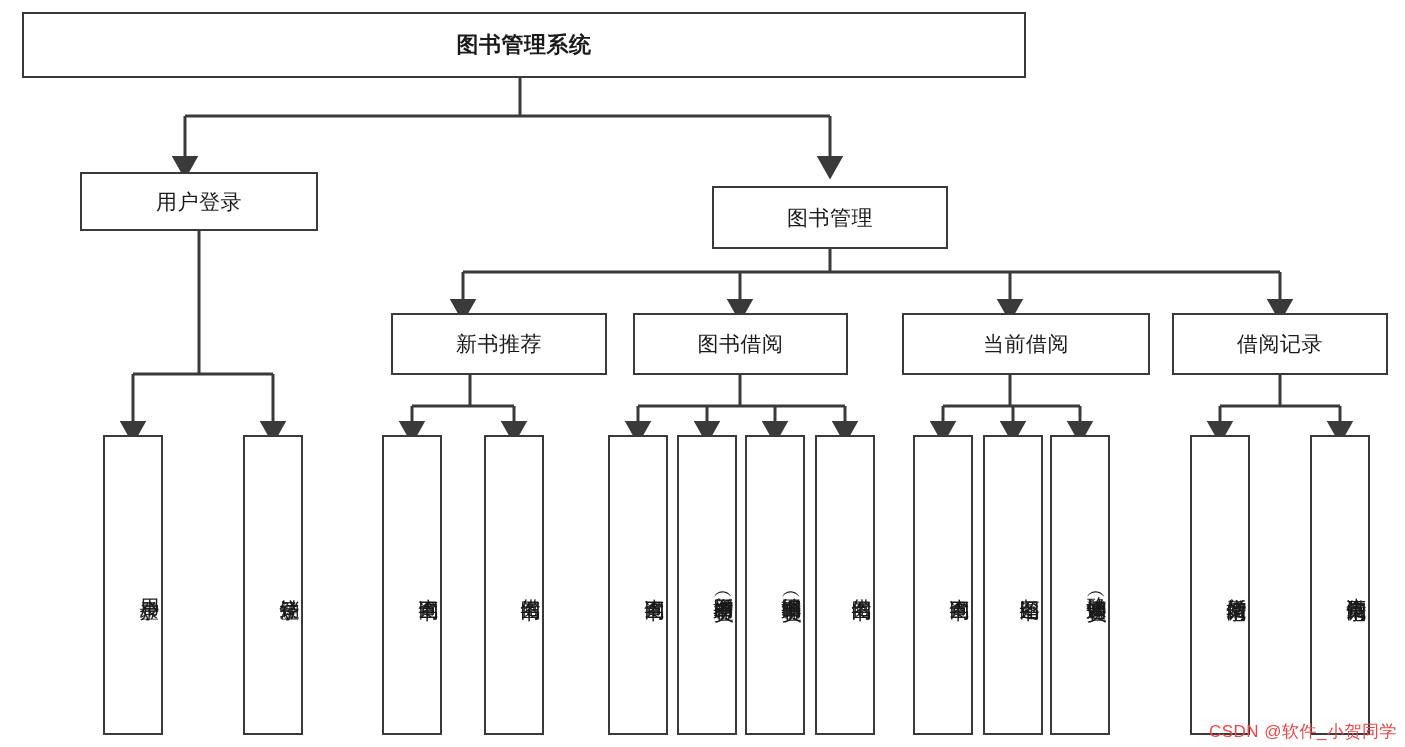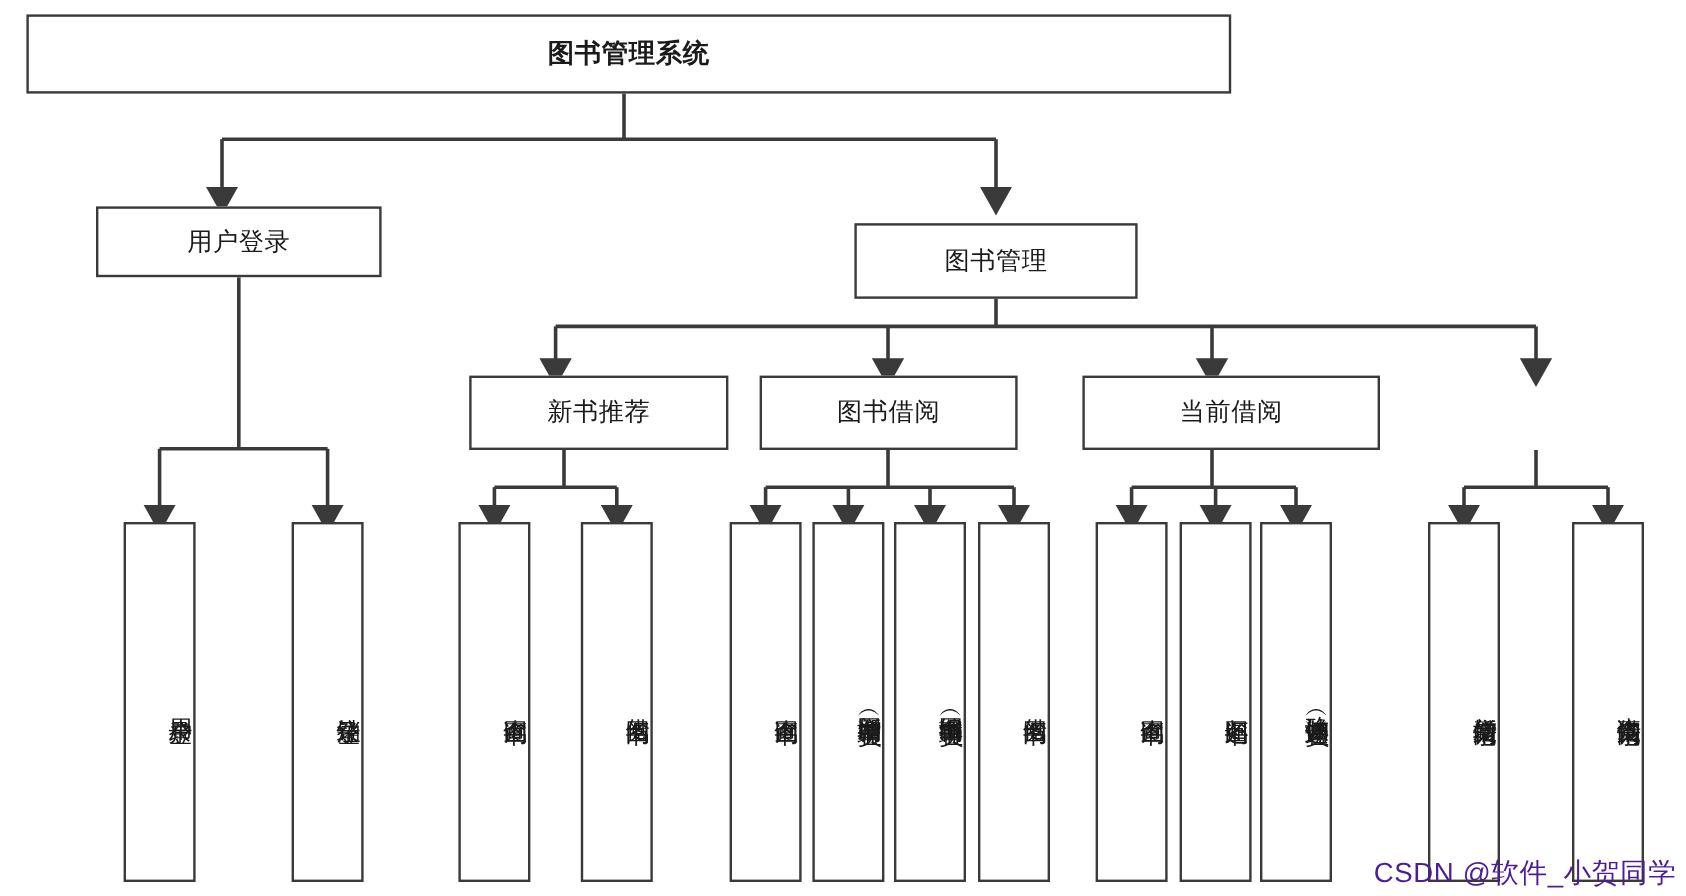--- a/index.html
+++ b/index.html
@@ -56,22 +56,22 @@
     overflow: hidden;
   }
   .node-v span {
     writing-mode: vertical-rl;
     text-orientation: upright;
   }
   .watermark {
     position: absolute;
     right: 8px;
     bottom: 4px;
-    font-size: 23px;
-    color: #4c1d95;
+    font-size: 17px;
+    color: #ef4444;
     letter-spacing: 0.5px;
     white-space: nowrap;
   }
 </style>
 </head>
 <body>
 
 <div id="canvas">
 
   <svg id="edges" viewBox="0 0 1405 747" xmlns="http://www.w3.org/2000/svg">
@@ -141,20 +141,23 @@
   </div>
 
   <div class="node node-h" style="left:633px; top:313px; width:215px; height:62px;justify-content:center;">
     <span>图书借阅</span>
   </div>
 
   <div class="node node-h" style="left:902px; top:313px; width:248px; height:62px;">
     <span>当前借阅</span>
   </div>
 
+  <div class="node node-h" style="left:1172px; top:313px; width:216px; height:62px;">
+    <span>借阅记录</span>
+  </div>
 
   <div class="node node-v" style="left:103px; top:435px; width:60px; height:300px;">
     <span>用户登录</span>
   </div>
 
   <div class="node node-v" style="left:243px; top:435px; width:60px; height:300px;">
     <span>注销登录</span>
   </div>
 
   <div class="node node-v" style="left:382px; top:435px; width:60px; height:300px;">

